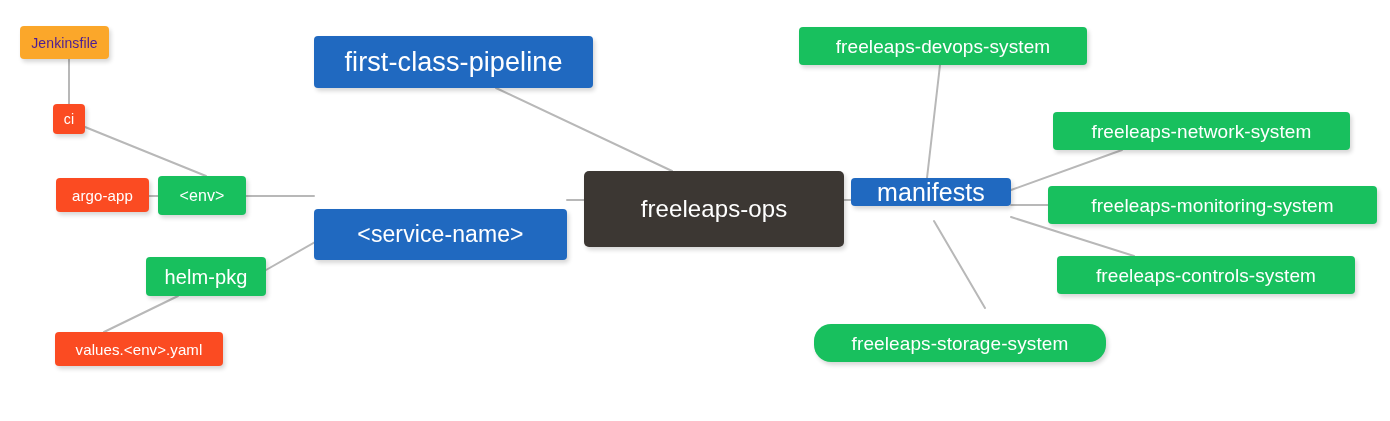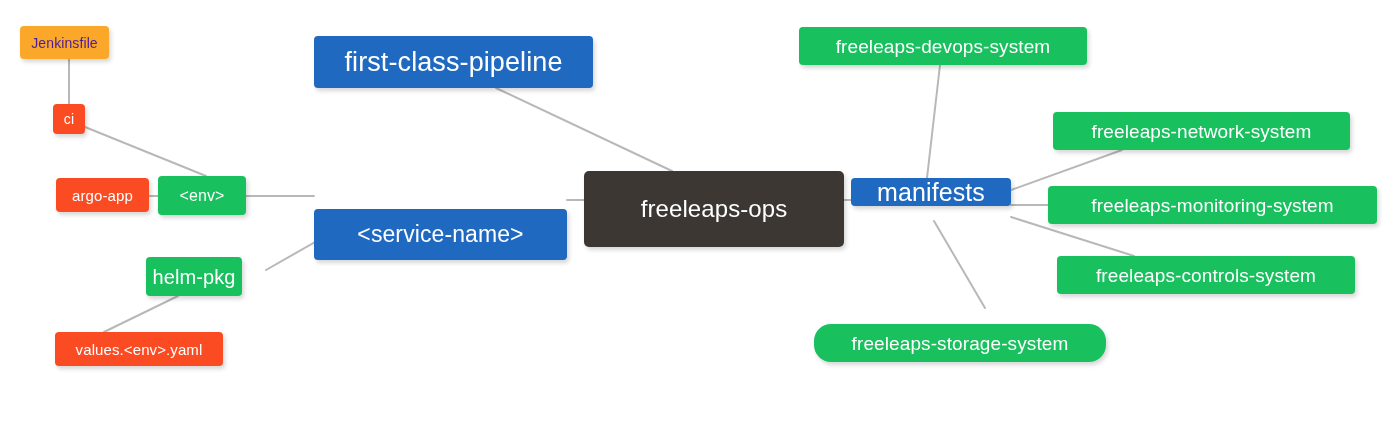--- a/index.html
+++ b/index.html
@@ -73,21 +73,21 @@
       </div>
       <div class="node" style="left: 53px; top: 104px; width: 32px; height: 30px; background: rgb(251, 75, 34); font-size: 14px; color: rgb(255, 255, 255);">
         <span>ci</span>
       </div>
       <div class="node" style="left: 32px; top: 178px; width: 93px; height: 34px; background: rgb(251, 75, 34); font-size: 15px; color: rgb(255, 255, 255); margin-left: 24px;">
         <span>argo-app</span>
       </div>
       <div class="node" style="left: 158px; top: 176px; width: 88px; height: 39px; background: rgb(24, 192, 94); font-size: 16px; color: rgb(255, 255, 255);">
         <span>&lt;env&gt;</span>
       </div>
-      <div class="node" style="left: 146px; top: 257px; width: 96px; height: 39px; background: rgb(24, 192, 94); font-size: 20px; color: rgb(255, 255, 255);">
+      <div class="node" style="left: 146px; top: 257px; width: 120px; height: 39px; background: rgb(24, 192, 94); font-size: 20px; color: rgb(255, 255, 255);">
         <span>helm-pkg</span>
       </div>
       <div class="node" style="left: 10px; top: 332px; width: 168px; height: 34px; background: rgb(251, 75, 34); font-size: 15px; color: rgb(255, 255, 255); margin-left: 45px;">
         <span>values.&lt;env&gt;.yaml</span>
       </div>
       <div class="node" style="left: 314px; top: 36px; width: 279px; height: 52px; background: rgb(32, 105, 192); font-size: 27px; color: rgb(255, 255, 255);">
         <span>first-class-pipeline</span>
       </div>
       <div class="node" style="left: 314px; top: 170px; width: 253px; height: 51px; background: rgb(32, 105, 192); font-size: 23px; color: rgb(255, 255, 255); margin-top: 39px;">
         <span>&lt;service-name&gt;</span>

